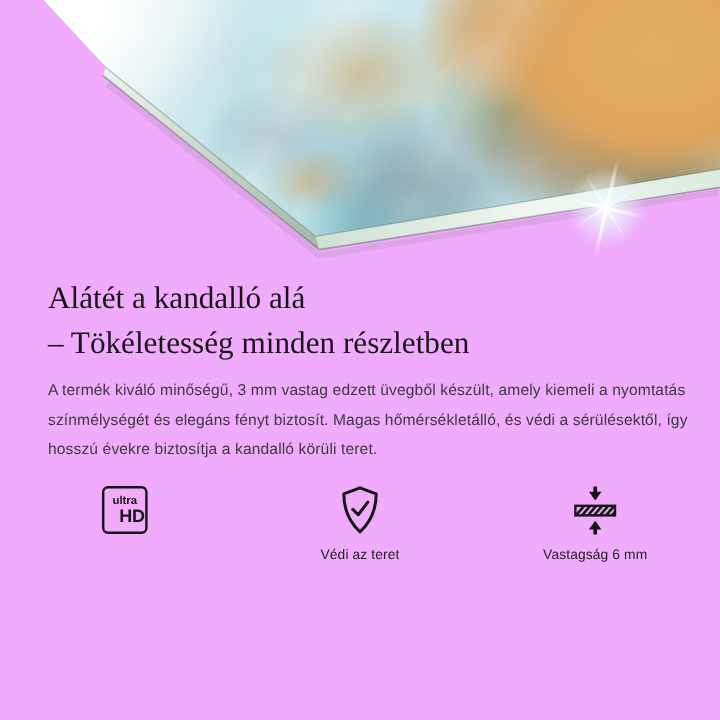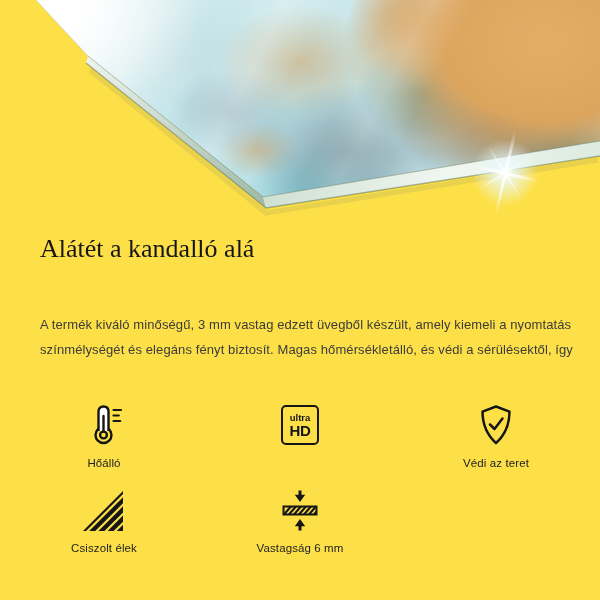--- a/index.html
+++ b/index.html
@@ -1,16 +1,16 @@
 <!DOCTYPE html>
 <html><head>
 <meta charset="utf-8">
 <style>
   html,body{margin:0;padding:0;background:#ffffff;}
-  .page{position:relative;width:600px;height:600px;background:#fde047;overflow:hidden;
+  .page{position:relative;width:600px;height:600px;background:#f0abfc;overflow:hidden;
         font-family:"Liberation Sans",sans-serif;color:#1a1a1a;}
 
   
   .hero{position:absolute;left:0;top:0;width:600px;height:230px;}
   .art-clip{position:absolute;left:0;top:0;width:600px;height:230px;
             clip-path:polygon(36px 0,88px 56px,263px 197px,600px 141px,600px 0);}
   .art{position:absolute;inset:0;background-color:#cfe9ec;background-image:
       radial-gradient(200px 150px at 545px 42px, #e2ae66 0%, #dca55e 52%, rgba(220,165,94,0) 100%),
       radial-gradient(120px 90px at 430px 22px, rgba(208,148,78,.9), rgba(208,148,78,0) 70%),
       radial-gradient(150px 110px at 502px 118px, rgba(68,90,100,.85), rgba(68,90,100,0) 72%),
@@ -53,21 +53,21 @@
   
   .features{position:absolute;left:0;right:0;top:402px;display:grid;
             grid-template-columns:repeat(3,1fr);row-gap:18px;padding:0 6px;}
   .feature{display:flex;flex-direction:column;align-items:center;}
   .f-icon{height:46px;display:flex;align-items:center;}
   .f-label{margin-top:9px;font-size:11.5px;color:#222222;letter-spacing:.1px;}
 
   .uhd-box{width:34px;height:36px;border:2.6px solid #161616;border-radius:5px;
            display:flex;flex-direction:column;align-items:center;justify-content:center;color:#161616;}
   .uhd-top{font-size:9.5px;font-weight:700;line-height:10px;}
-  .uhd-bottom{font-size:15px;font-weight:800;line-height:15px;letter-spacing:-.3px;}
+  .uhd-bottom{font-size:15px;font-weight:800;line-height:15px;letter-spacing:-.3px;padding-left:12px;}
 </style>
 </head>
 <body>
 
 <div class="page">
 
   <div class="hero">
     <div class="art-clip">
       <div class="art"></div>
       <div class="art-sheen"></div>
@@ -96,43 +96,31 @@
       <div class="glow"></div>
       <div class="ray ray-v"></div>
       <div class="ray ray-h"></div>
       <div class="ray ray-d1"></div>
       <div class="ray ray-d2"></div>
     </div>
   </div>
 
   <h1 class="title">
     <span>Alátét a kandalló alá</span>
+    <span>– Tökéletesség minden részletben</span>
   </h1>
 
   <p class="desc">
     <span>A termék kiváló minőségű, 3 mm vastag edzett üvegből készült, amely kiemeli a nyomtatás</span>
     <span>színmélységét és elegáns fényt biztosít. Magas hőmérsékletálló, és védi a sérülésektől, így</span>
+    <span>hosszú évekre biztosítja a kandalló körüli teret.</span>
   </p>
 
   <div class="features">
 
-    <div class="feature">
-      <div class="f-icon">
-        <svg width="46" height="46" viewBox="0 0 46 46" fill="none" stroke="#161616" stroke-width="2.4">
-          <circle cx="22.5" cy="33" r="8"></circle>
-          <path d="M17.5 29 L17.5 9.5 Q17.5 4.5 22.5 4.5 Q27.5 4.5 27.5 9.5 L27.5 29" fill="#ffffff"></path>
-          <line x1="22.5" y1="14" x2="22.5" y2="29.4" stroke-linecap="round"></line>
-          <circle cx="22.5" cy="33" r="3.4"></circle>
-          <line x1="32.5" y1="8" x2="40" y2="8" stroke-width="2.2" stroke-linecap="round"></line>
-          <line x1="32.5" y1="13.5" x2="37.8" y2="13.5" stroke-width="2.2" stroke-linecap="round"></line>
-          <line x1="32.5" y1="19" x2="39.2" y2="19" stroke-width="2.2" stroke-linecap="round"></line>
-        </svg>
-      </div>
-      <div class="f-label">Hőálló</div>
-    </div>
 
     <div class="feature">
       <div class="f-icon">
         <div class="uhd-box">
           <span class="uhd-top">ultra</span>
           <span class="uhd-bottom">HD</span>
         </div>
       </div>
     </div>
 
@@ -140,39 +128,20 @@
       <div class="f-icon">
         <svg width="46" height="46" viewBox="0 0 46 46" fill="none" stroke="#161616" stroke-width="2.5" stroke-linejoin="round">
           <path d="M23 4.5 L36.5 9.6 C36.5 21.5 32.5 32.5 23 41.2 C13.5 32.5 9.5 21.5 9.5 9.6 Z"></path>
           <path d="M17 22.5 L21.5 27 L29.5 16.5" stroke-linecap="round"></path>
         </svg>
       </div>
       <div class="f-label">Védi az teret</div>
     </div>
 
 
-    <div class="feature">
-      <div class="f-icon">
-        <svg width="46" height="46" viewBox="0 0 46 46">
-          <defs>
-            <clipPath id="triClip">
-                <polygon points="2,44 42,4 42,44"></polygon>
-              </clipPath>
-          </defs>
-          <g clip-path="url(#triClip)" stroke="#161616" stroke-width="4.3">
-            <line x1="2" y1="44" x2="42" y2="4"></line>
-            <line x1="6.6" y1="48.6" x2="46.6" y2="8.6"></line>
-            <line x1="11.2" y1="53.2" x2="51.2" y2="13.2"></line>
-            <line x1="15.8" y1="57.8" x2="55.8" y2="17.8"></line>
-            <line x1="20.4" y1="62.4" x2="60.4" y2="22.4"></line>
-          </g>
-        </svg>
-      </div>
-      <div class="f-label">Csiszolt élek</div>
-    </div>
 
     <div class="feature">
       <div class="f-icon">
         <svg width="46" height="46" viewBox="0 0 46 46">
           <defs>
             <clipPath id="barClip">
                 <rect x="6.5" y="19.5" width="33" height="8"></rect>
               </clipPath>
           </defs>
           <g clip-path="url(#barClip)" stroke="#161616" stroke-width="2.2">

